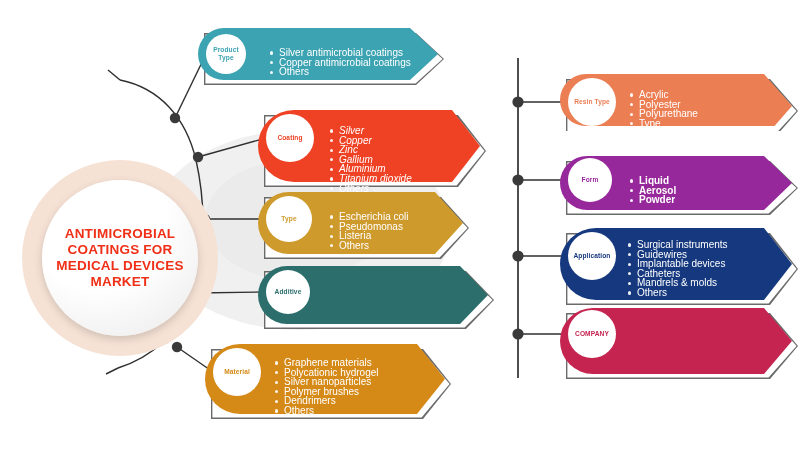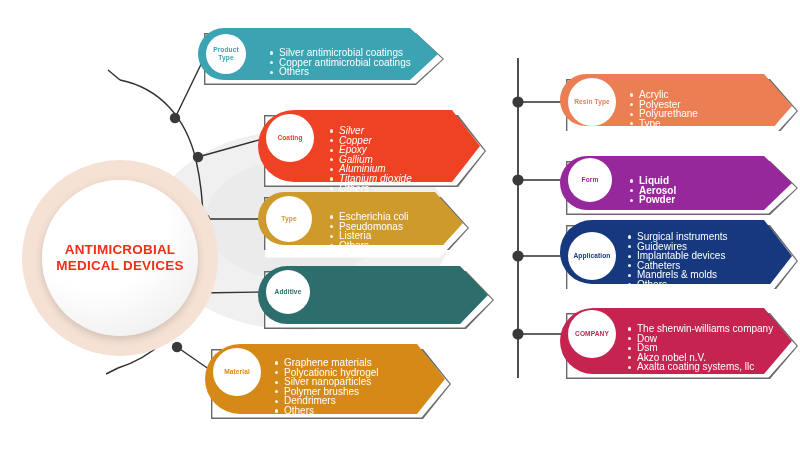--- a/index.html
+++ b/index.html
@@ -125,21 +125,23 @@
         <circle cx="518" cy="180" r="5.6" fill="#3a3a3a"></circle>
         <circle cx="518" cy="256" r="5.6" fill="#3a3a3a"></circle>
         <circle cx="518" cy="334" r="5.6" fill="#3a3a3a"></circle>
       </g>
   </svg>
 
   <div class="hub-ring" style="left:22px;top:160px;width:196px;height:196px;"></div>
   <div class="hub-inner" style="left:42px;top:180px;width:156px;height:156px;">
     <div class="hub-text">
       <div>ANTIMICROBIAL</div>
+      <div>COATINGS FOR</div>
       <div>MEDICAL DEVICES</div>
+      <div>MARKET</div>
     </div>
   </div>
 
   <div id="branch-layer">
       <div class="branch" style="left: 198px; top: 28px; width: 240px; height: 52px;">
         <div class="arrow-shadow" style="clip-path: polygon(0px 0px, 212px 0px, 240px 26px, 212px 52px, 0px 52px); background: rgb(106, 106, 106); border: none;">
           <div style="position: absolute; left: 1.4px; top: 1.4px; width: 237.2px; height: 49.2px; background: rgb(255, 255, 255); clip-path: polygon(0px 0px, 210.14px 0px, 237.2px 24.6px, 210.14px 49.2px, 0px 49.2px);"></div>
         </div>
         <div class="arrow-body" style="background: rgb(59, 163, 177); clip-path: polygon(0px 0px, 212px 0px, 240px 26px, 212px 52px, 0px 52px); border-radius: 26px 0px 0px 26px;"></div>
         <div class="bullets" style="left: 72px; top: 10px;">
@@ -152,29 +154,29 @@
       </div>
       <div class="branch" style="left: 258px; top: 110px; width: 222px; height: 72px; font-style: italic;">
         <div class="arrow-shadow" style="clip-path: polygon(0px 0px, 194px 0px, 222px 36px, 194px 72px, 0px 72px); background: rgb(106, 106, 106); border: none;">
           <div style="position: absolute; left: 1.4px; top: 1.4px; width: 219.2px; height: 69.2px; background: rgb(255, 255, 255); clip-path: polygon(0px 0px, 191.2px 0px, 219.2px 34.6px, 191.2px 69.2px, 0px 69.2px);"></div>
         </div>
         <div class="arrow-body" style="background: rgb(239, 65, 35); clip-path: polygon(0px 0px, 194px 0px, 222px 36px, 194px 72px, 0px 72px); border-radius: 36px 0px 0px 36px;"></div>
         <div class="bullets" style="left: 72px; top: 6px;">
           <ul>
             <li>Silver</li>
             <li>Copper</li>
-            <li>Epoxy</li>
+            <li>Zinc</li>
             <li>Gallium</li>
             <li>Aluminium</li>
             <li>Titanium dioxide</li>
             <li>Others</li>
           </ul>
         </div>
       </div>
-      <div class="branch" style="left: 258px; top: 192px; width: 205px; height: 53px;">
+      <div class="branch" style="left: 258px; top: 192px; width: 205px; height: 62px;">
         <div class="arrow-shadow" style="clip-path: polygon(0px 0px, 177px 0px, 205px 31px, 177px 62px, 0px 62px); background: rgb(106, 106, 106); border: none;">
           <div style="position: absolute; left: 1.4px; top: 1.4px; width: 202.2px; height: 59.2px; background: rgb(255, 255, 255); clip-path: polygon(0px 0px, 174.2px 0px, 202.2px 29.6px, 174.2px 59.2px, 0px 59.2px);"></div>
         </div>
         <div class="arrow-body" style="background: rgb(206, 154, 44); clip-path: polygon(0px 0px, 177px 0px, 205px 31px, 177px 62px, 0px 62px); border-radius: 31px 0px 0px 31px;"></div>
         <div class="bullets" style="left: 72px; top: 10px;">
           <ul>
             <li>Escherichia coli</li>
             <li>Pseudomonas</li>
             <li>Listeria</li>
             <li>Others</li>
@@ -224,50 +226,41 @@
         </div>
         <div class="arrow-body" style="background: rgb(151, 40, 155); clip-path: polygon(0px 0px, 204px 0px, 232px 27px, 204px 54px, 0px 54px); border-radius: 27px 0px 0px 27px;"></div>
         <div class="bullets" style="left: 70px; top: 10px; font-weight: bold;">
           <ul>
             <li>Liquid</li>
             <li>Aerosol</li>
             <li>Powder</li>
           </ul>
         </div>
       </div>
-      <div class="branch" style="left: 560px; top: 220px; width: 232px; height: 64px;">
+      <div class="branch" style="left: 560px; top: 228px; width: 232px; height: 72px;">
         <div class="arrow-shadow" style="clip-path: polygon(0px 0px, 204px 0px, 232px 36px, 204px 72px, 0px 72px); background: rgb(106, 106, 106); border: none;">
           <div style="position: absolute; left: 1.4px; top: 1.4px; width: 229.2px; height: 69.2px; background: rgb(255, 255, 255); clip-path: polygon(0px 0px, 201.2px 0px, 229.2px 34.6px, 201.2px 69.2px, 0px 69.2px);"></div>
         </div>
         <div class="arrow-body" style="background: rgb(21, 56, 126); clip-path: polygon(0px 0px, 204px 0px, 232px 36px, 204px 72px, 0px 72px); border-radius: 36px 0px 0px 36px;"></div>
         <div class="bullets" style="left: 68px; top: 2px;">
           <ul>
             <li>Surgical instruments</li>
             <li>Guidewires</li>
             <li>Implantable devices</li>
             <li>Catheters</li>
             <li>Mandrels &amp; molds</li>
             <li>Others</li>
           </ul>
         </div>
       </div>
       <div class="branch" style="left: 560px; top: 308px; width: 232px; height: 66px;">
         <div class="arrow-shadow" style="clip-path: polygon(0px 0px, 204px 0px, 232px 33px, 204px 66px, 0px 66px); background: rgb(106, 106, 106); border: none;">
           <div style="position: absolute; left: 1.4px; top: 1.4px; width: 229.2px; height: 63.2px; background: rgb(255, 255, 255); clip-path: polygon(0px 0px, 201.2px 0px, 229.2px 31.6px, 201.2px 63.2px, 0px 63.2px);"></div>
         </div>
         <div class="arrow-body" style="background: rgb(196, 36, 79); clip-path: polygon(0px 0px, 204px 0px, 232px 33px, 204px 66px, 0px 66px); border-radius: 33px 0px 0px 33px;"></div>
-        <div class="bullets" style="left: 68px; top: 6px;">
-          <ul>
-            <li>The sherwin-williams company</li>
-            <li>Dow</li>
-            <li>Dsm</li>
-            <li>Akzo nobel n.V.</li>
-            <li>Axalta coating systems, llc</li>
-          </ul>
-        </div>
       </div>
     </div>
 
 <div class="node-circle" style="left: 206px; top: 34px; width: 40px; height: 40px;">
       <div class="node-label" style="color: rgb(59, 163, 177);">Product Type</div>
     </div>
     <div class="node-circle" style="left: 266px; top: 114px; width: 48px; height: 48px;">
       <div class="node-label" style="color: rgb(239, 65, 35);">Coating</div>
     </div>
     <div class="node-circle" style="left: 266px; top: 196px; width: 46px; height: 46px;">

